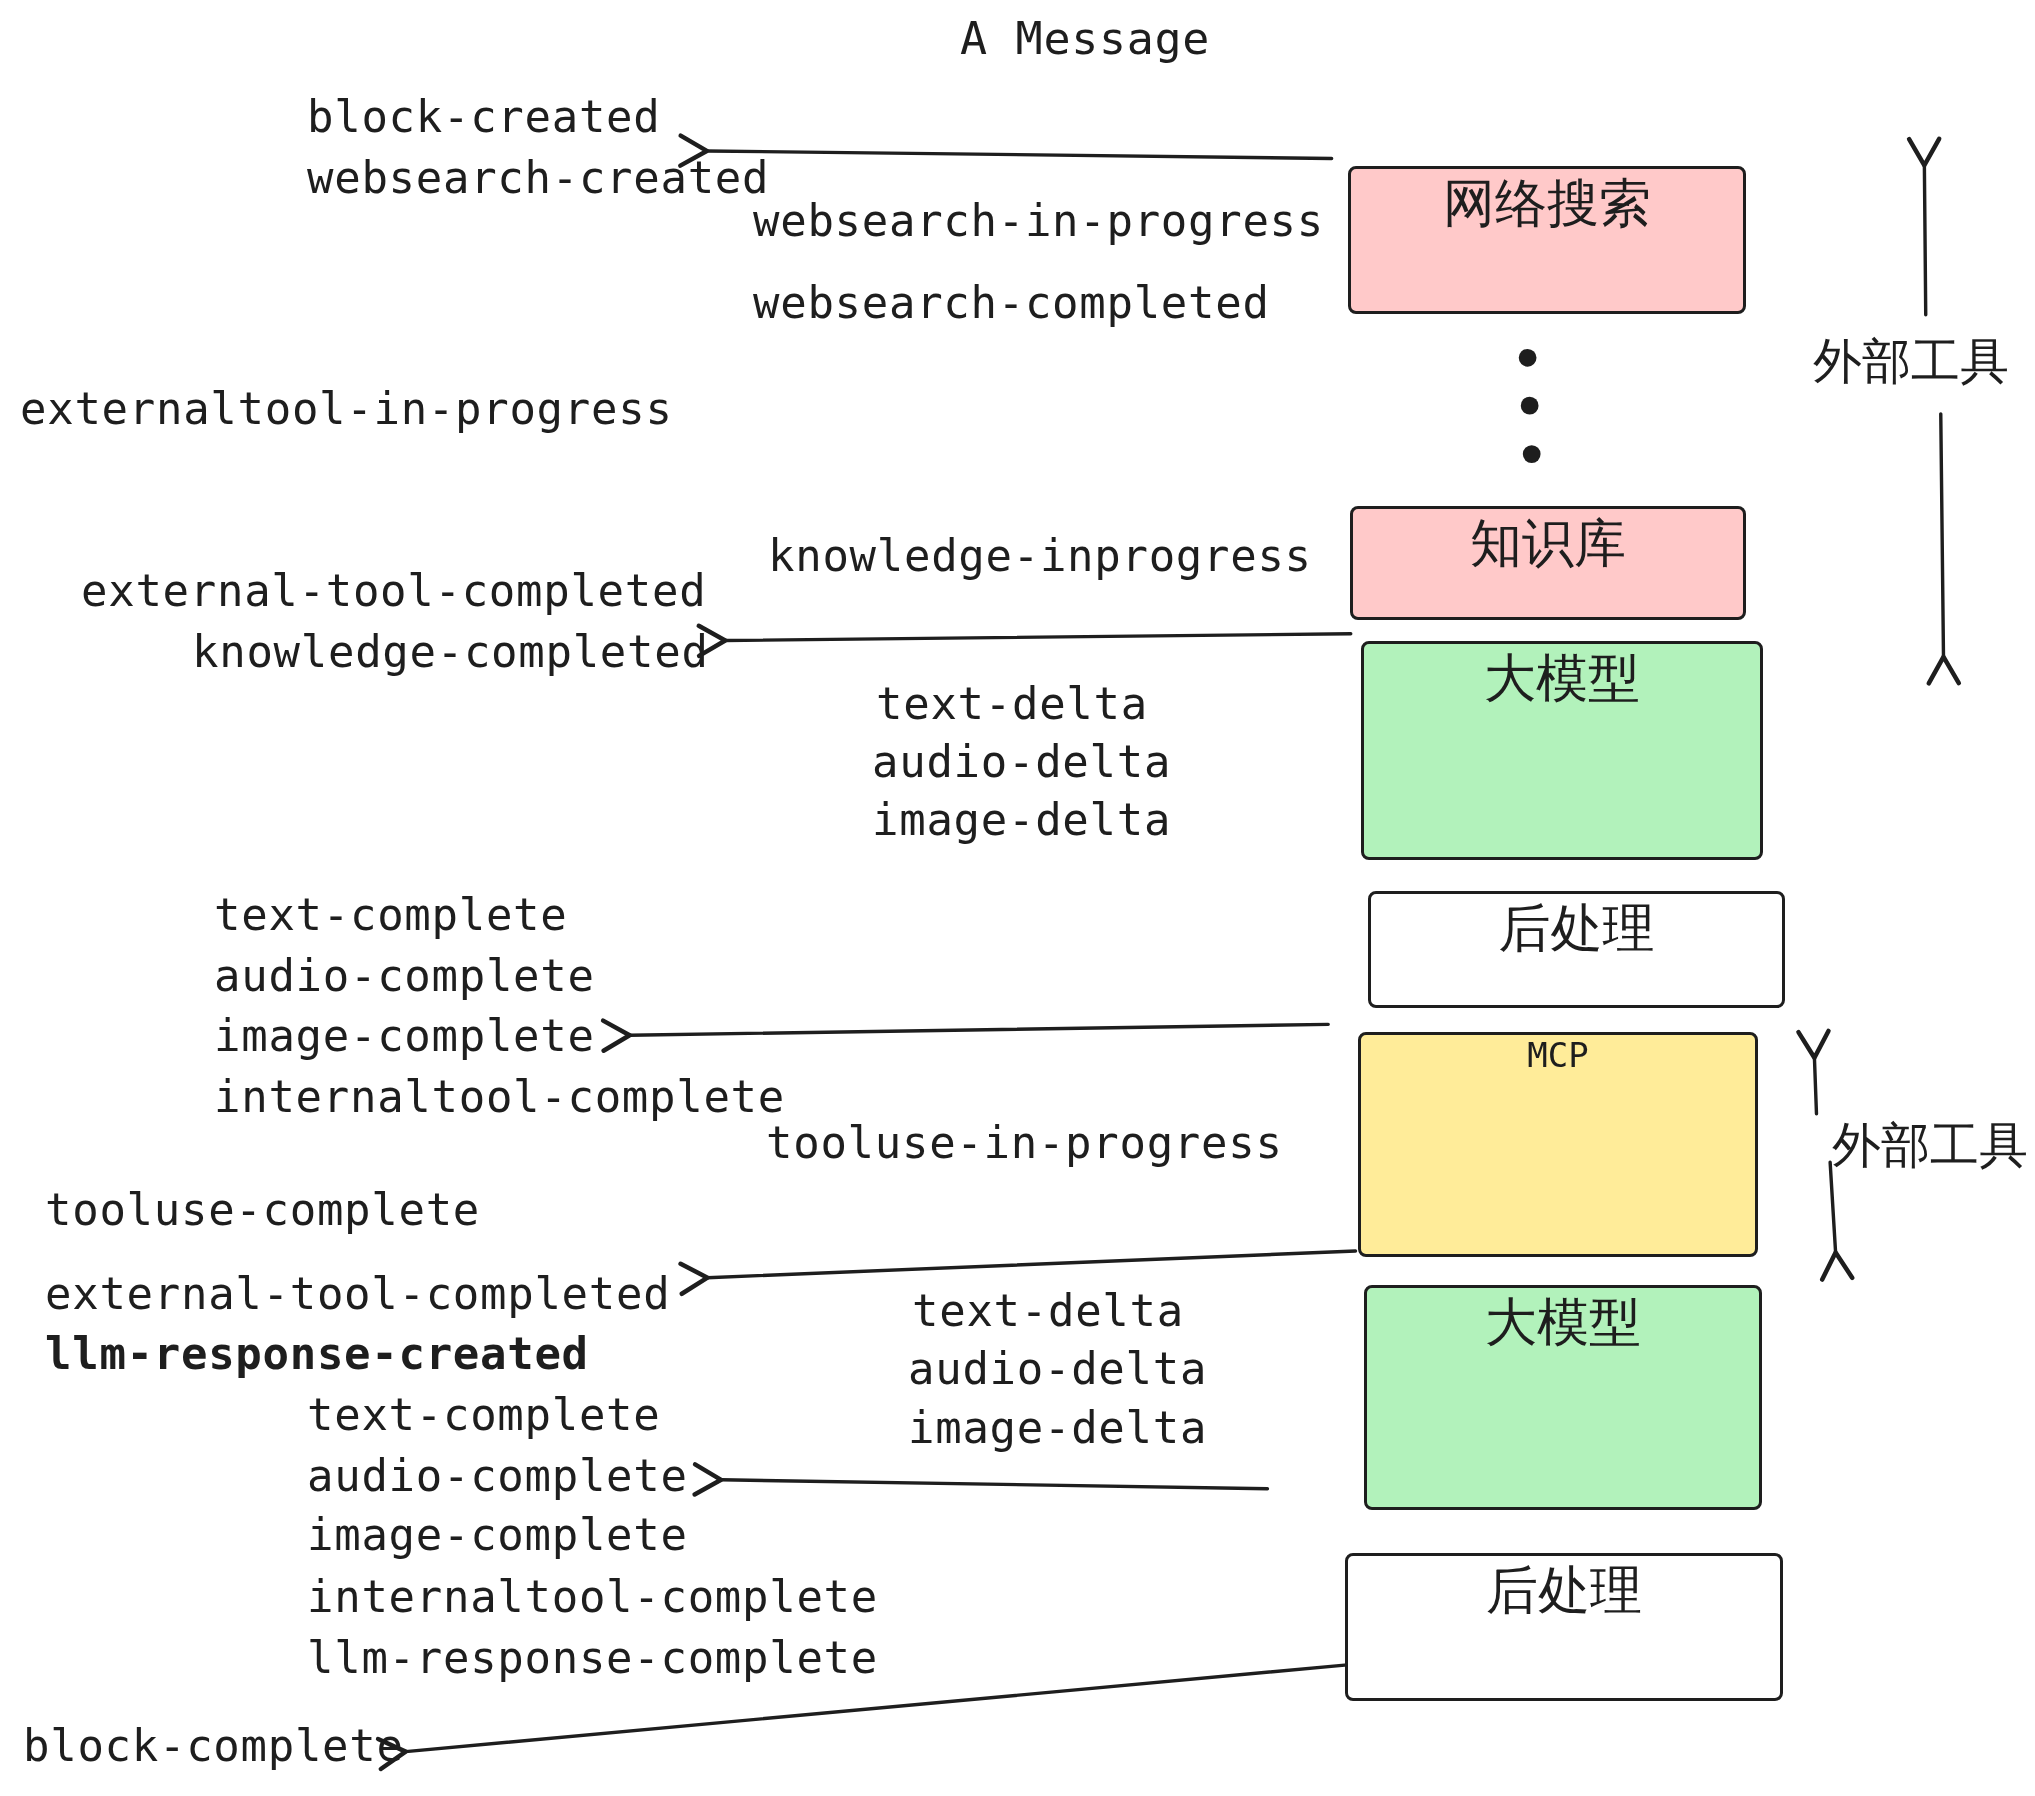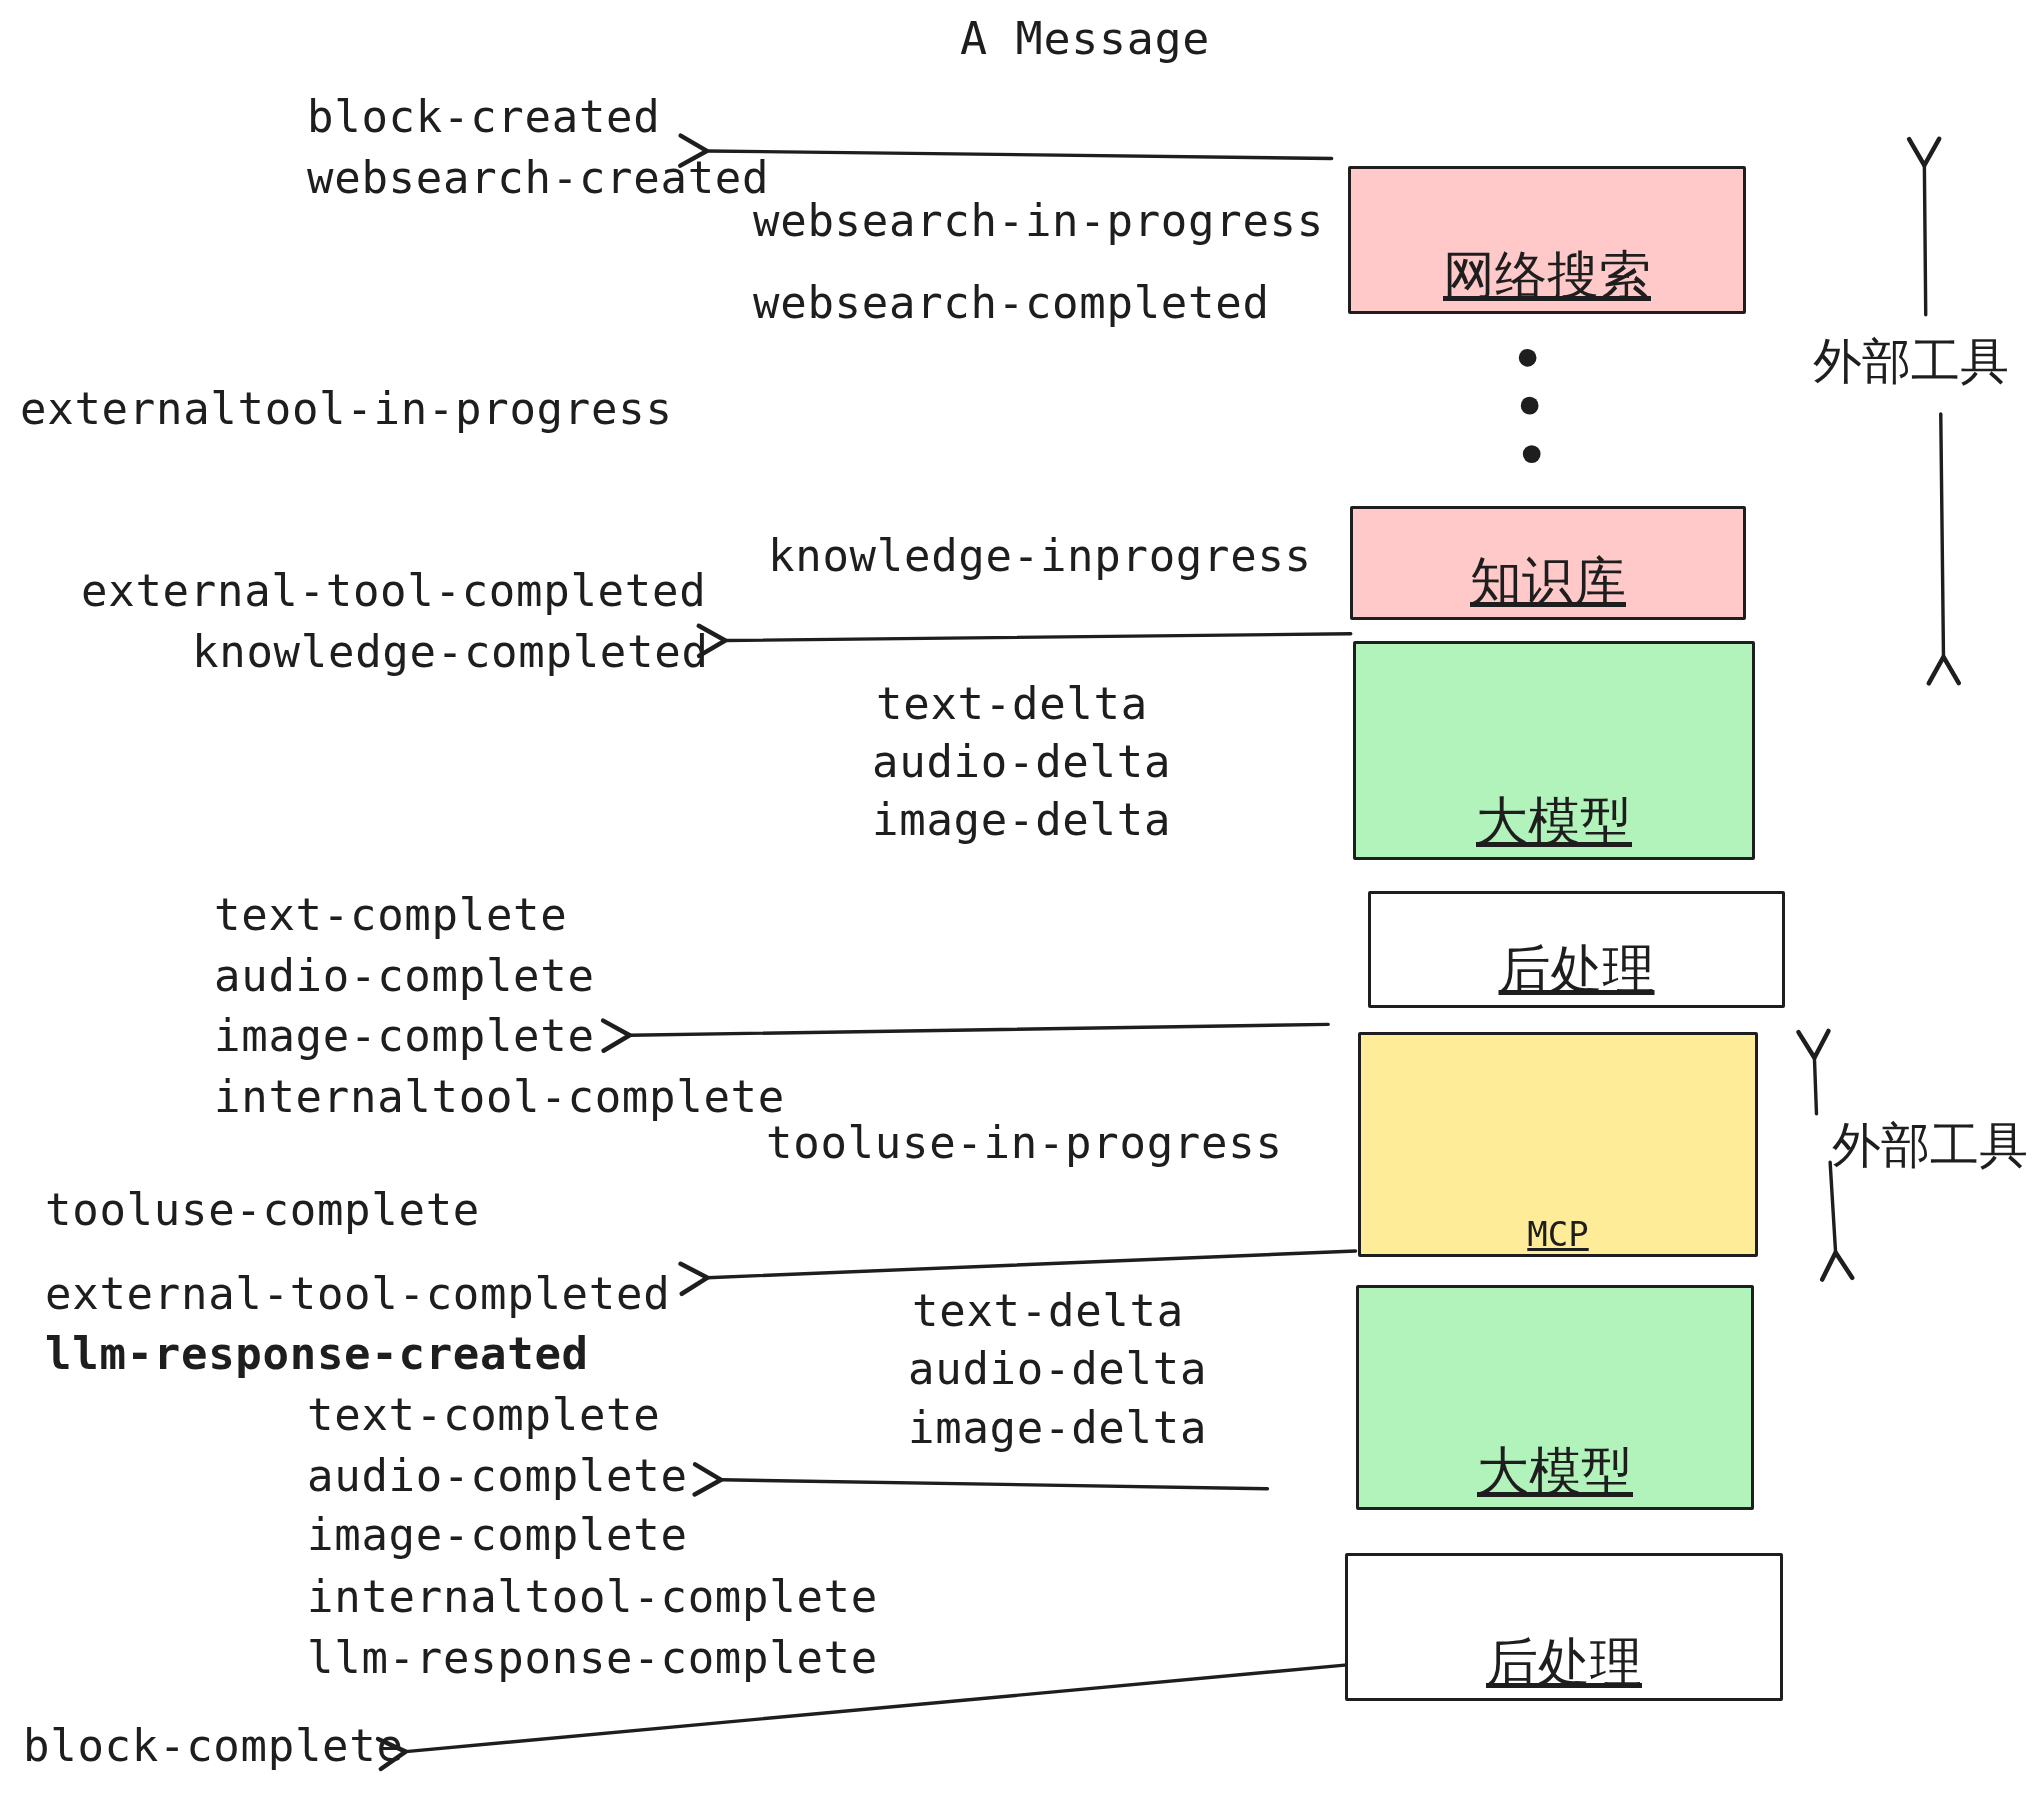--- a/index.html
+++ b/index.html
@@ -2,26 +2,26 @@
 <html style="--box_pink: #ffc9c9; --box_green: #b2f2bb; --box_yellow: #ffec99; --box_white: #ffffff; --stroke: #1e1e1e;font-size:11px"><head>
 <meta charset="utf-8">
 <style>
   html,body{margin:0;padding:0;background:#ffffff;}
   #canvas{position:relative;width:2035px;height:1796px;background:#ffffff;overflow:hidden;
           font-family:"DejaVu Sans Mono", monospace;color:#1e1e1e;}
   .event{position:absolute;font-family:"DejaVu Sans Mono", monospace;font-size:44px;
          letter-spacing:0.7px;line-height:1.1;white-space:nowrap;color:#1e1e1e;}
   .title{position:absolute;font-family:"DejaVu Sans Mono", monospace;font-size:45px;
          letter-spacing:0.7px;white-space:nowrap;color:#1e1e1e;}
-  .box{position:absolute;border:3.4px solid #1e1e1e;border-radius:2px;
-       display:flex;align-items:flex-end;justify-content:center;box-sizing:border-box;text-decoration:underline;}
+  .box{position:absolute;border:3.4px solid #1e1e1e;border-radius:8px;
+       display:flex;align-items:flex-start;justify-content:center;box-sizing:border-box;}
   .box .lbl{font-family:"Liberation Sans", sans-serif;font-size:52px;color:#1e1e1e;}
   .box .lbl-mono{font-family:"DejaVu Sans Mono", monospace;font-size:34px;color:#1e1e1e;}
   .fill-pink{background:var(--box_pink,#ffc9c9);}
-  .fill-green{background:var(--box_green,#b2f2bb);}
+  .fill-green{background:var(--box_green,#b2f2bb);margin-left:8px;}
   .fill-yellow{background:var(--box_yellow,#ffec99);}
   .fill-white{background:var(--box_white,#ffffff);}
   .side-label{position:absolute;font-family:"Liberation Sans", sans-serif;font-size:49px;
               white-space:nowrap;color:#1e1e1e;}
   #arrows{position:absolute;left:0;top:0;pointer-events:none;}
 </style>
 </head>
 <body>
 
 <div id="canvas">

